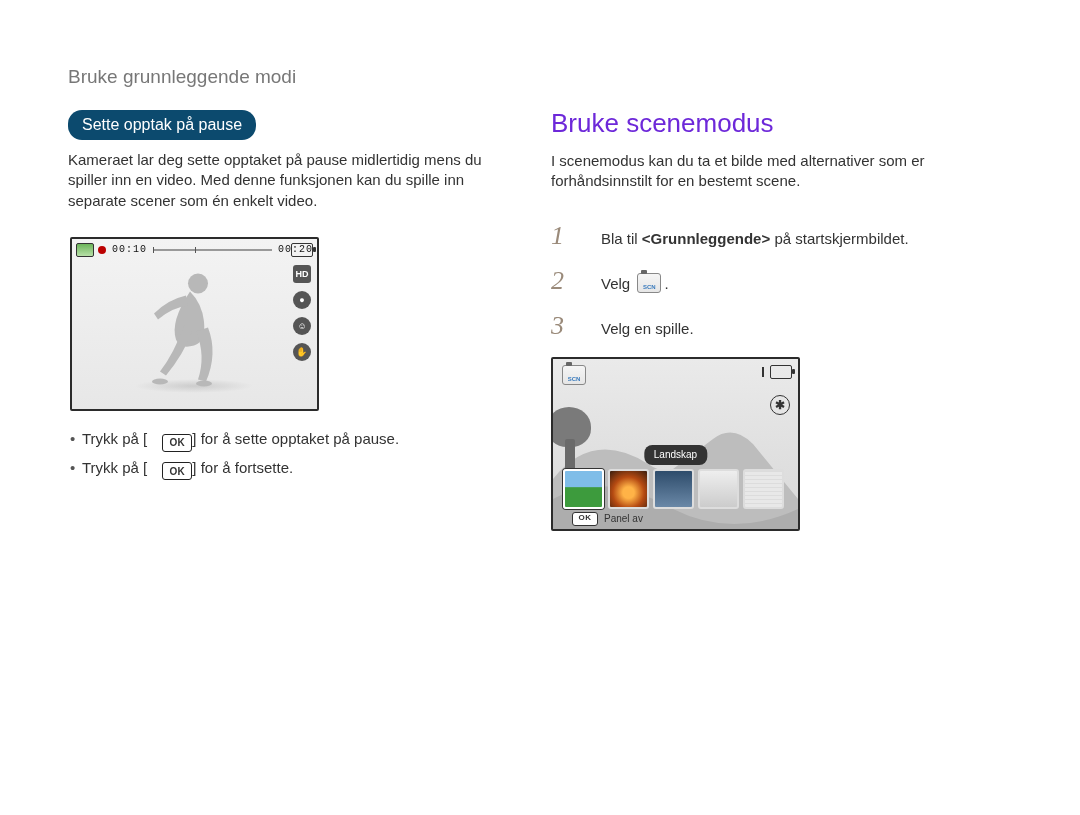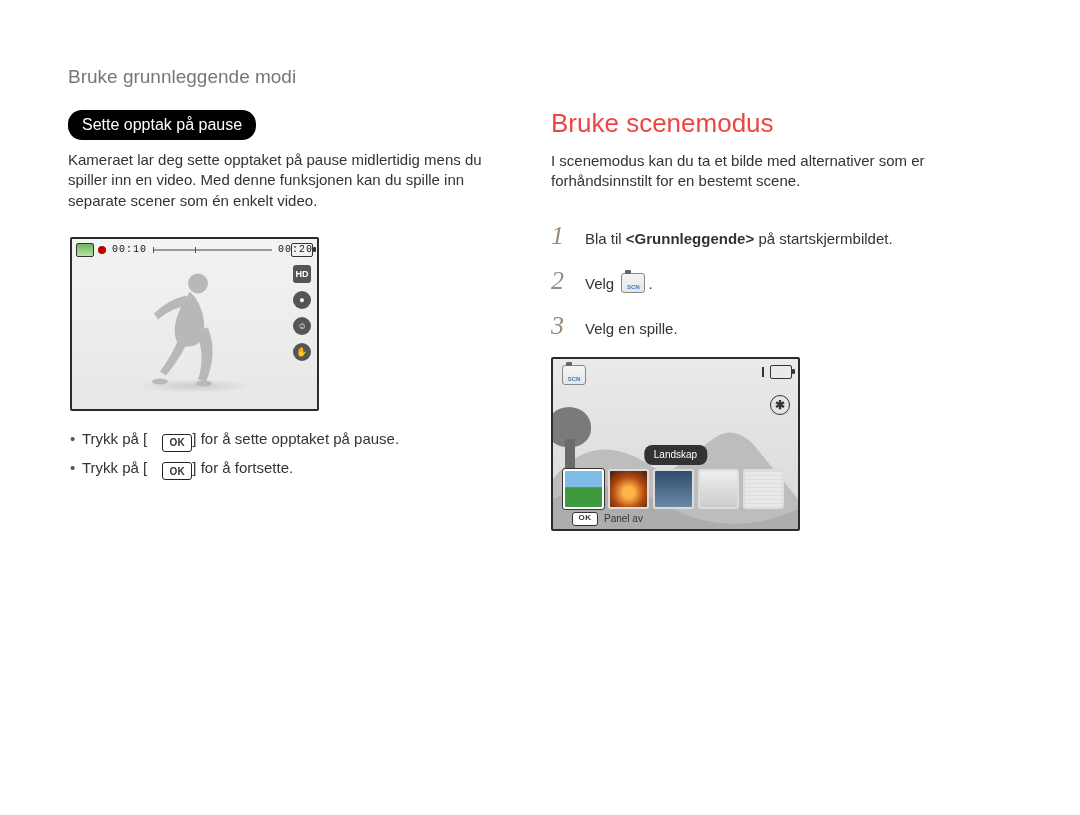--- a/index.html
+++ b/index.html
@@ -29,21 +29,21 @@
     min-width: 0;
   }
   .breadcrumb {
     color: #777;
     font-size: 19px;
     font-weight: 300;
     margin-bottom: 20px;
   }
   .pill {
     display: inline-block;
-    background: #000000;
+    background: #0c4a6e;
     color: #fff;
     border-radius: 14px;
     padding: 4px 14px 5px;
     font-size: 16px;
     margin-bottom: 10px;
   }
   .para {
     font-size: 15px;
     color: #333;
     margin-bottom: 26px;
@@ -112,39 +112,39 @@
     display:inline-flex; align-items:center; justify-content:center;
     min-width: 24px; height:16px; padding:0 2px;
     border:1px solid #222; border-radius:3px;
     font-family: Arial, sans-serif; font-weight:bold; font-size:10px;
     vertical-align: -2px;
     background:#fff;
     letter-spacing: 0.4px;
     margin-left: 15px;
   }
   .h-orange {
-    color: #ef4444;
+    color: #6d28d9;
     font-size: 26px;
     font-weight: 400;
     margin: 0 0 10px 0;
   }
   .steps { margin-top: 16px; }
   .step-row {
     display:flex; gap:14px; margin-bottom: 10px; align-items:baseline;
   }
   .step-num {
     font-size: 26px;
     font-style: italic;
     color: #9a8a7a;
     font-family: Georgia, "Times New Roman", serif;
     width: 20px;
     flex-shrink: 0;
     font-weight: 400;
   }
-  .step-text { font-size: 15px; color:#333; }
+  .step-text { font-size: 15px; color:#333;margin-left:16px; }
   .step-text strong { font-weight: bold; }
   .scn-icon {
     display:inline-block; vertical-align:-4px;
     width: 22px; height:18px; border:1px solid #888; border-radius:3px;
     background: linear-gradient(#f5f5f5,#e6e6e6);
     position: relative; margin: 0 3px;
   }
   .scn-icon::before{
     content:""; position:absolute; left:3px; top:-4px; width:6px; height:4px; background:#666; border-radius:1px;
   }

